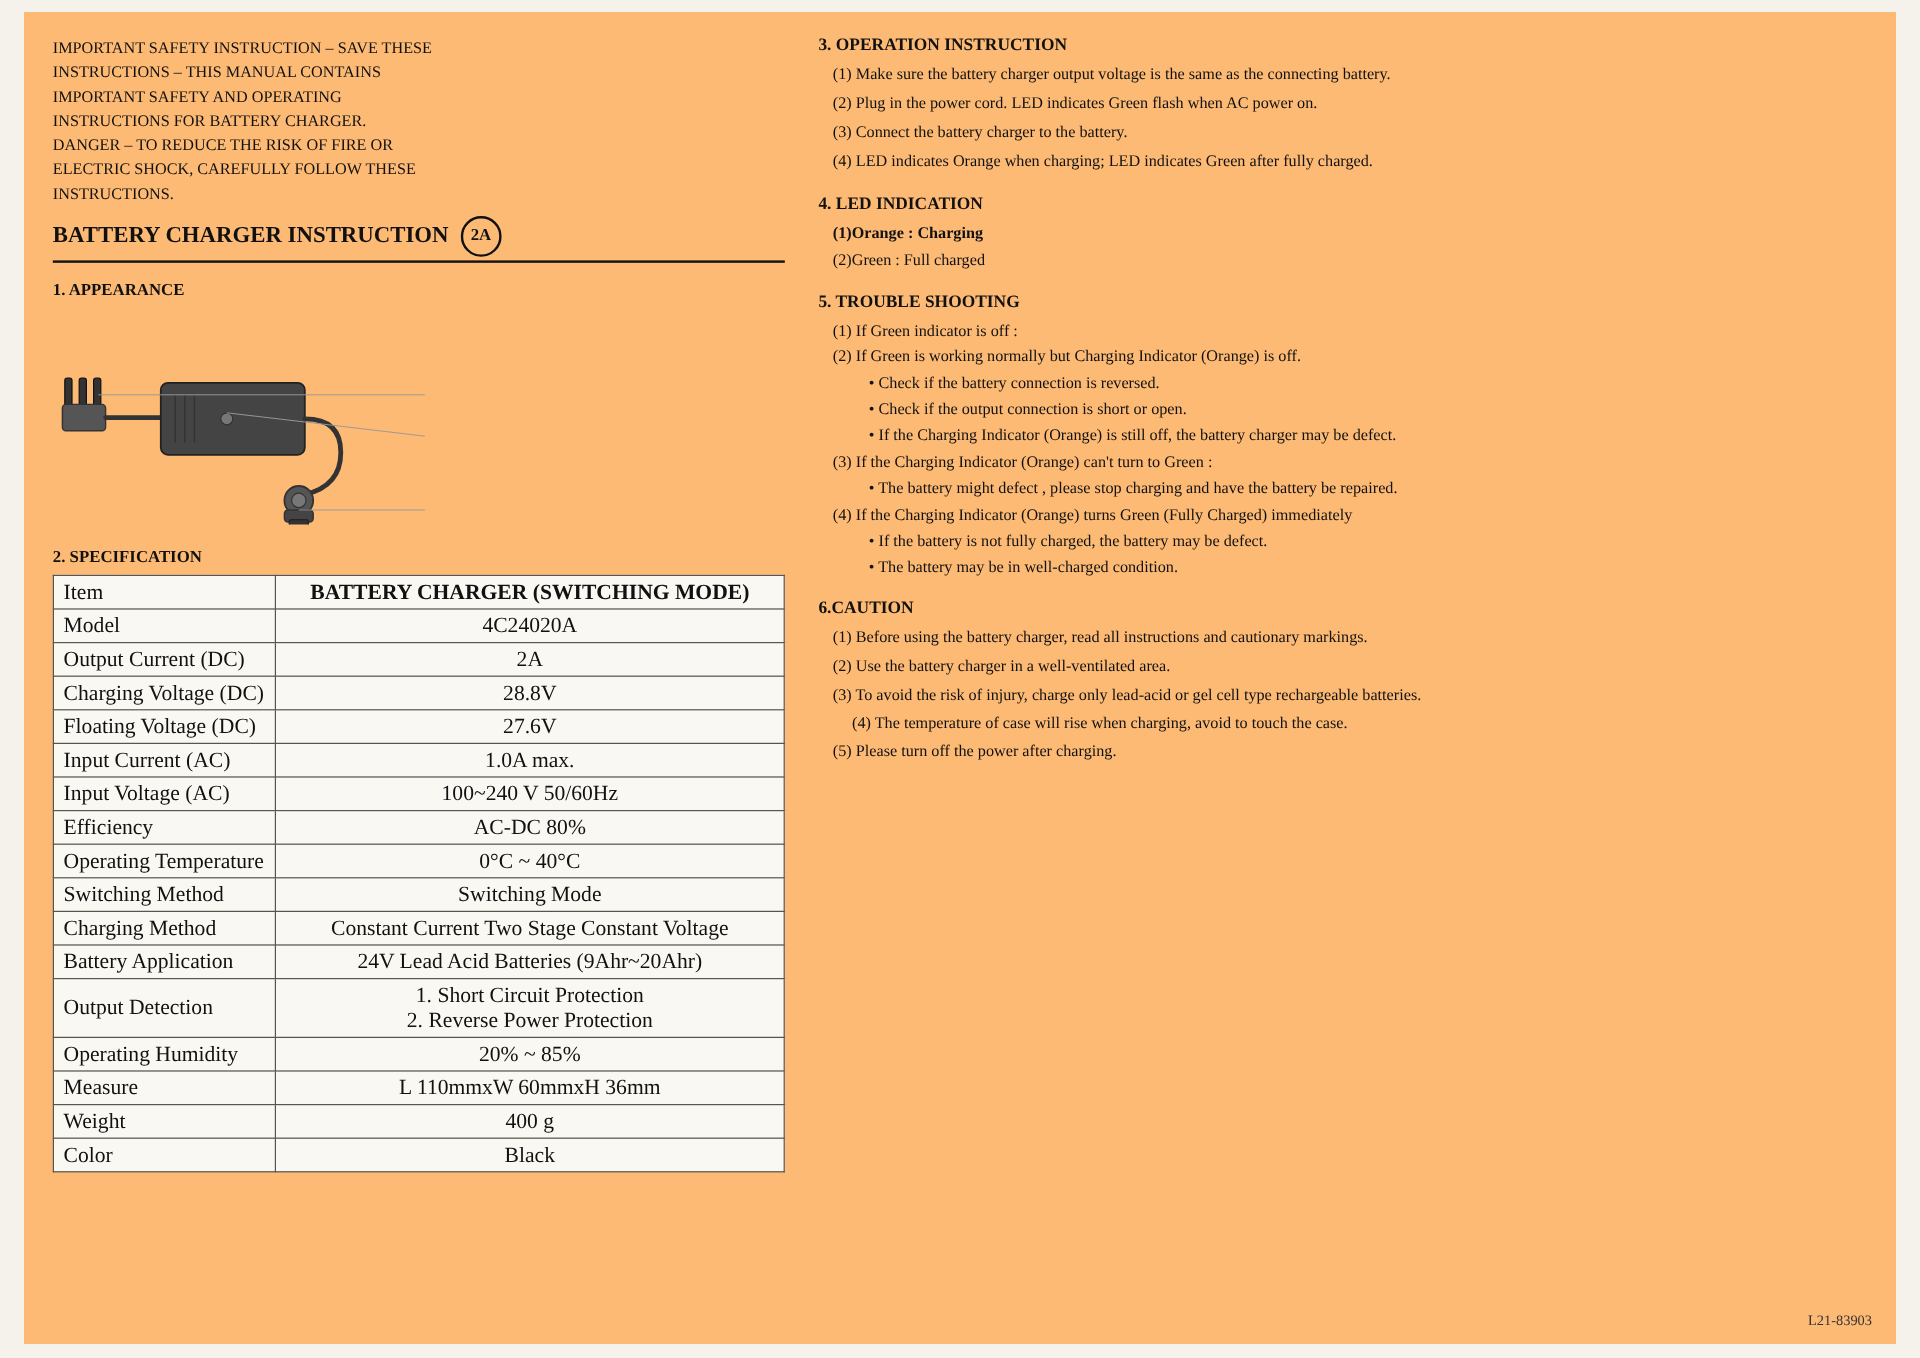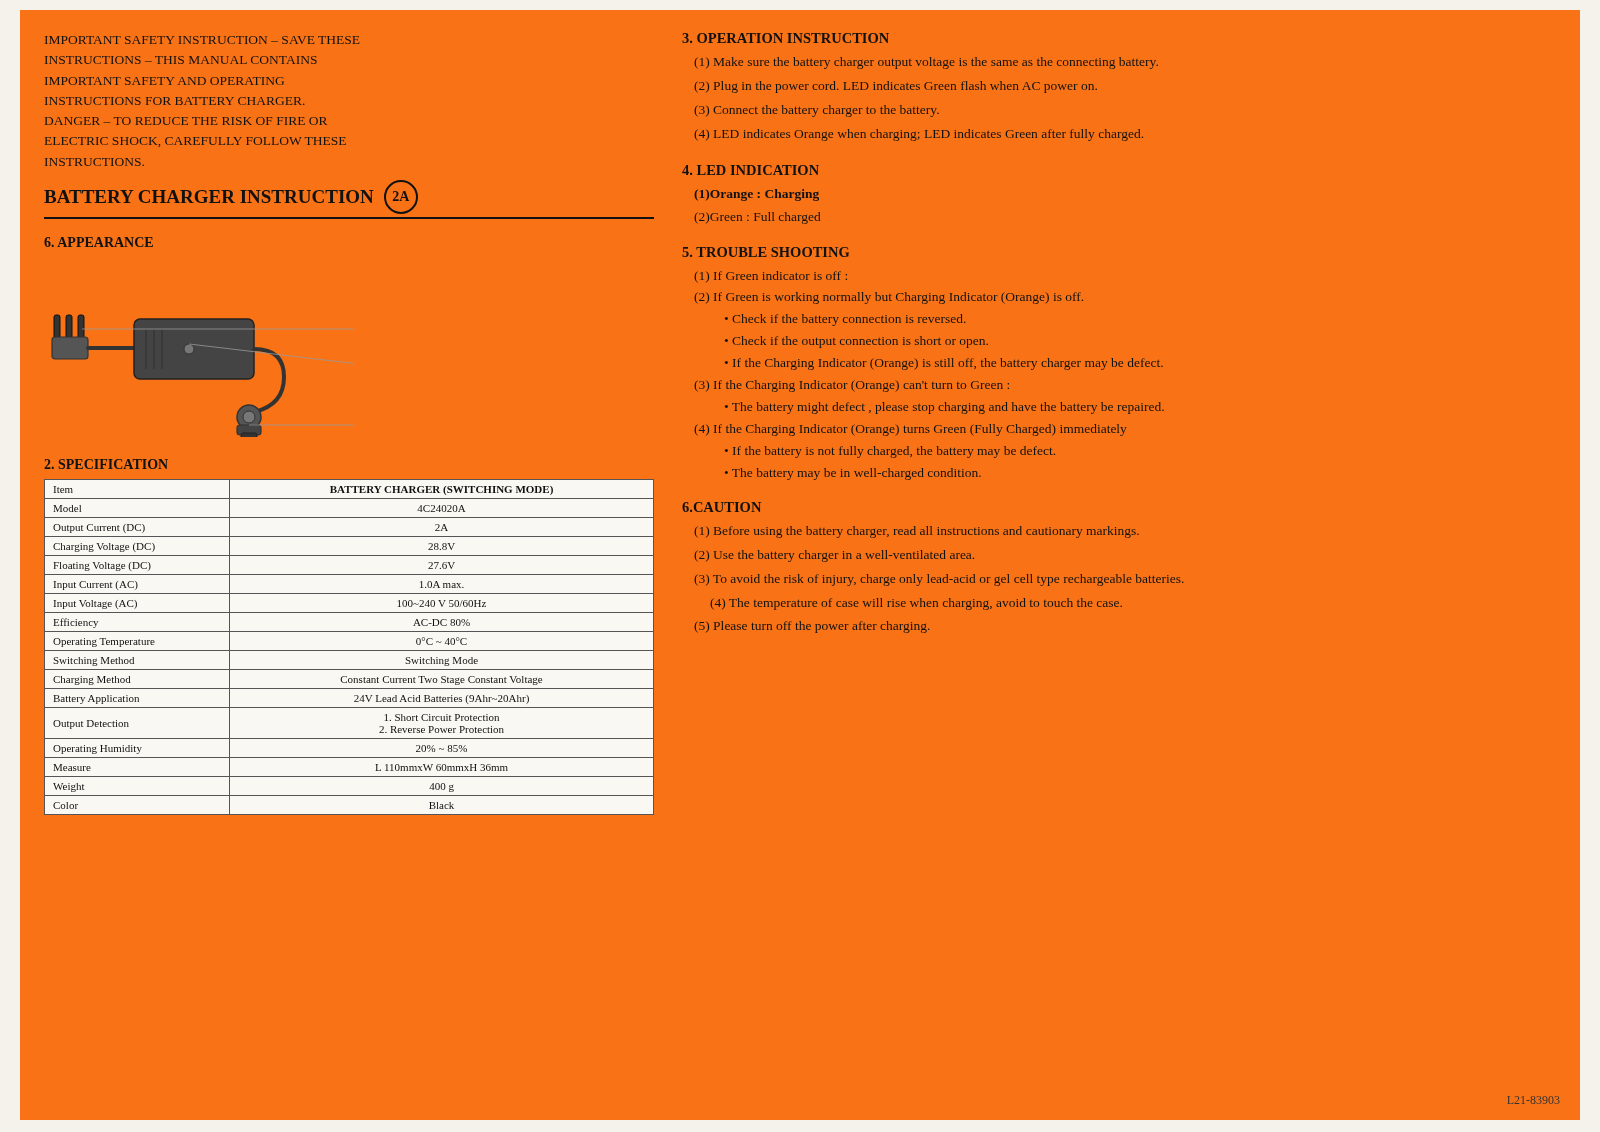--- a/index.html
+++ b/index.html
@@ -8,21 +8,21 @@
       font-family: 'Times New Roman', Times, serif;
       font-size: 13.5px;
       color: #111;
       display: flex;
       justify-content: center;
       align-items: flex-start;
       min-height: 100vh;
       padding: 10px;
     }
     .page {
-      background: #f97316;
+      background: #fdba74;
       width: 1560px;
       min-height: 1110px;
       display: flex;
       flex-direction: row;
       padding: 20px 24px 20px 24px;
       gap: 28px;
       position: relative;
     }
     .left-col {
       flex: 0 0 610px;
@@ -99,21 +99,21 @@
       height: 180px;
     }
 
     
     .spec-section {
       margin-top: 4px;
     }
     table.spec-table {
       width: 100%;
       border-collapse: collapse;
-      font-size: 11px;
+      font-size: 18px;
     }
     table.spec-table td {
       border: 1px solid #555;
       padding: 3px 8px;
       vertical-align: middle;
     }
     table.spec-table td:first-child {
       width: 185px;
       background: #faf8f2;
     }
@@ -164,21 +164,21 @@
     </div>
 
     <div class="charger-title">
       <span>BATTERY CHARGER INSTRUCTION</span>
       <div class="badge-2a">
         <span>2A</span>
       </div>
     </div>
 
     <div class="section-header">
-      <span>6. APPEARANCE</span>
+      <span>1. APPEARANCE</span>
     </div>
 
     <div class="appearance-area">
 
       <svg class="charger-svg" viewBox="0 0 310 180" xmlns="http://www.w3.org/2000/svg">
 
         <rect x="10" y="58" width="6" height="28" rx="2" fill="#333" stroke="#111" stroke-width="1"></rect>
         <rect x="22" y="58" width="6" height="28" rx="2" fill="#333" stroke="#111" stroke-width="1"></rect>
         <rect x="34" y="58" width="6" height="28" rx="2" fill="#333" stroke="#111" stroke-width="1"></rect>
 

